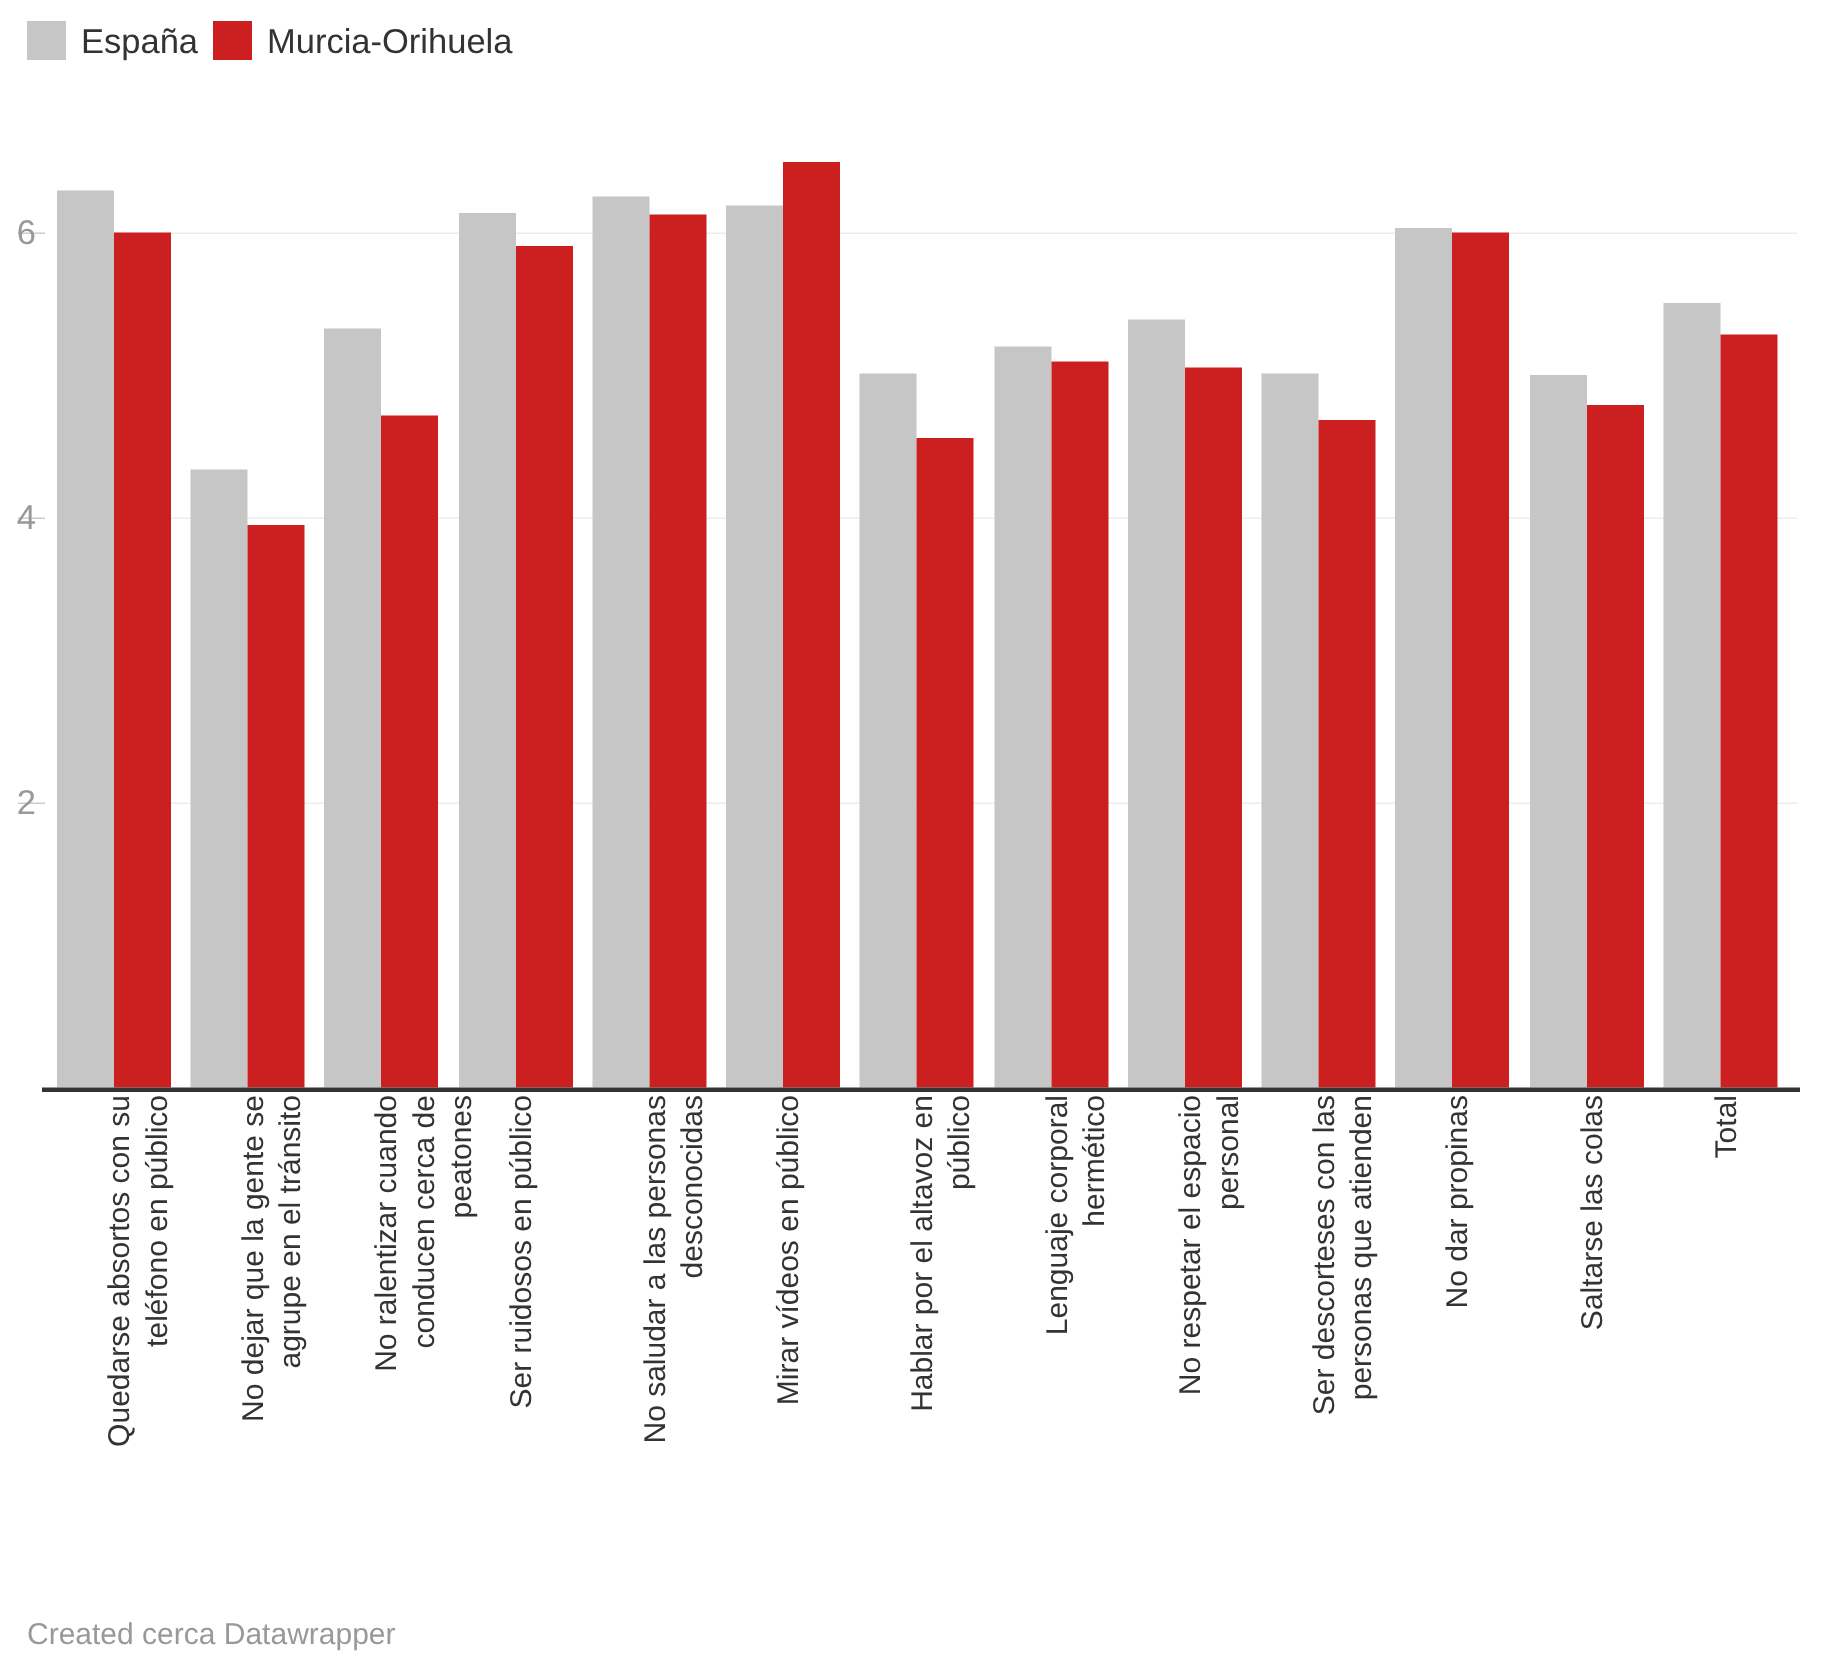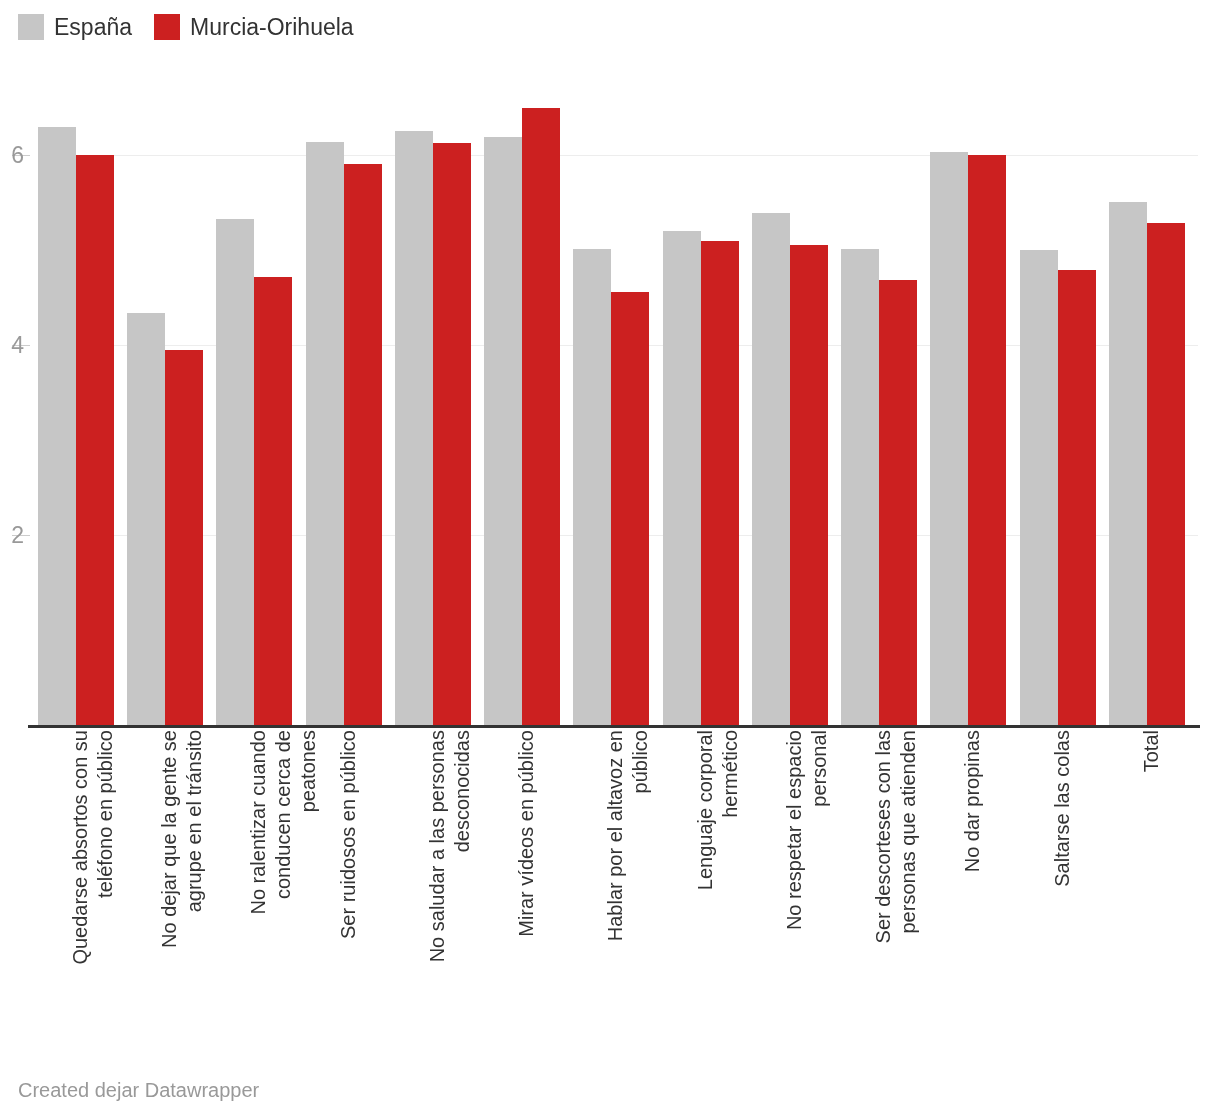--- a/index.html
+++ b/index.html
@@ -16,21 +16,21 @@
     position: relative;
   }
 
   
   #legend {
     position: absolute;
     left: 18px;
     top: 10px;
     display: flex;
     align-items: center;
-    gap: 22px;
+    gap: 10px;
     height: 34px;
   }
   .legend-item {
     display: flex;
     align-items: center;
     gap: 10px;
   }
   .legend-swatch {
     width: 26px;
     height: 26px;
@@ -275,13 +275,13 @@
       <div class="xlabel">No dar propinas</div>
     </div>
     <div class="xlabel-cell">
       <div class="xlabel">Saltarse las colas</div>
     </div>
     <div class="xlabel-cell">
       <div class="xlabel">Total</div>
     </div>
   </div>
 
-<div id="footer">Created dejar Datawrapper</div>
+<div id="footer">Created cerca Datawrapper</div>
 
 </body></html>

